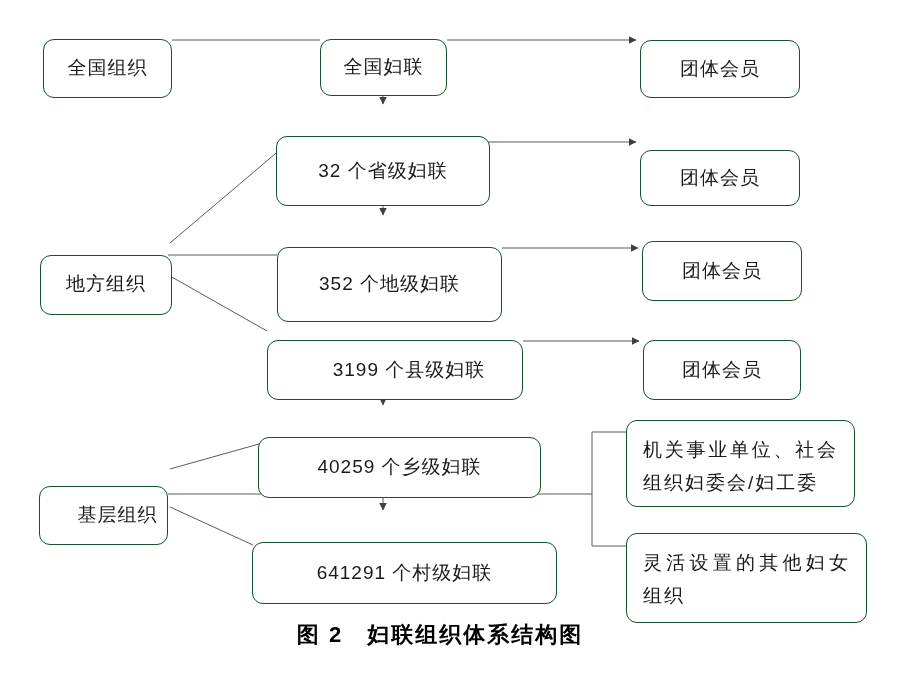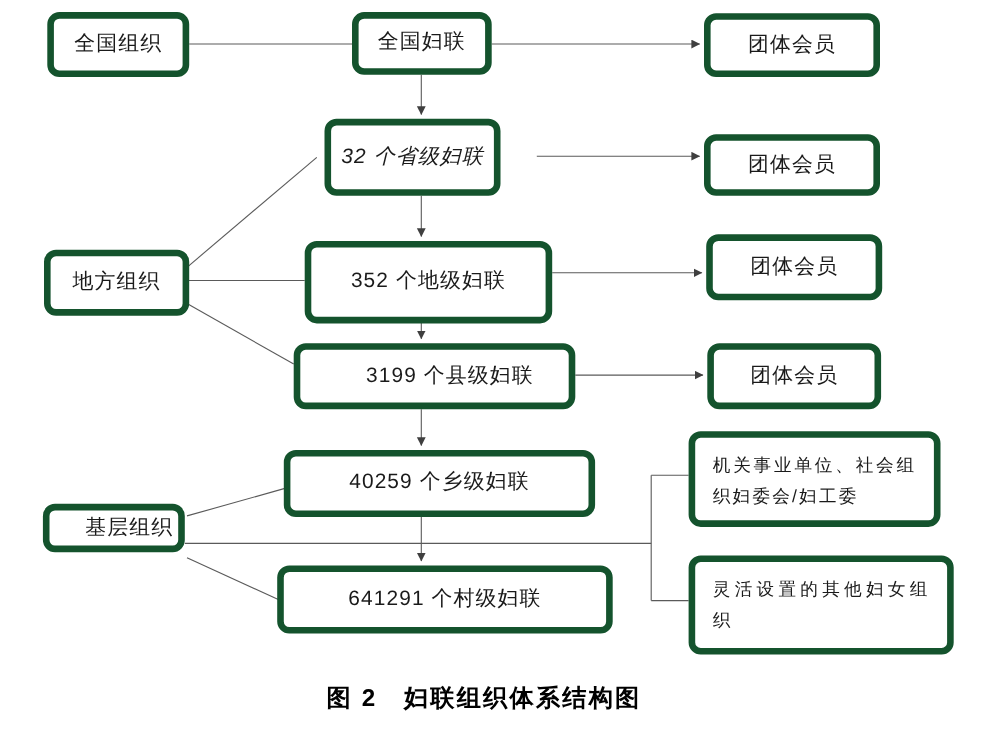--- a/index.html
+++ b/index.html
@@ -18,48 +18,49 @@
   .connectors {
     position: absolute;
     left: 0; top: 0;
     width: 900px; height: 676px;
     z-index: 1;
   }
   .node {
     position: absolute;
     box-sizing: border-box;
     background: #ffffff;
-    border: 6px solid #14532d;
+    border: 1px solid #14532d;
     border-radius: 11px;
     display: flex;
     align-items: center;
     justify-content: center;
     text-align: center;
     font-size: 19px;
     color: #1a1a1a;
     letter-spacing: 1px;
     z-index: 2;
     line-height: 1.3;
+    margin-top: 28px;
   }
   .node.multiline {
     display: block;
     text-align: justify;
     text-align-last: left;
     padding: 12px 16px 10px 16px;
     line-height: 1.75;
     letter-spacing: 2px;
-    font-size: 16px;
+    font-size: 19px;
   }
   
   #n-national-label   { left: 43px;  top: 11px;  width: 129px; height: 59px; }
   #n-local-label      { left: 40px;  top: 227px; width: 132px; height: 60px; font-family: Liberation Mono, monospace; }
-  #n-grassroots-label { left: 39px;  top: 458px; width: 129px; height: 44px; padding-left: 28px; }
+  #n-grassroots-label { left: 39px;  top: 458px; width: 129px; height: 59px; padding-left: 28px; }
   
   #n-national-fed { left: 320px; top: 11px;  width: 127px; height: 57px; }
-  #n-provincial   { left: 295px; top: 108px; width: 160px; height: 70px; font-style: italic; }
+  #n-provincial   { left: 276px; top: 108px; width: 214px; height: 70px; }
   #n-prefecture   { left: 277px; top: 219px; width: 225px; height: 75px; }
   #n-county       { left: 267px; top: 312px; width: 256px; height: 60px; padding-left: 28px; }
   #n-township     { left: 258px; top: 409px; width: 283px; height: 61px; }
   #n-village      { left: 252px; top: 514px; width: 305px; height: 62px; }
   
   #n-group1 { left: 640px; top: 12px;  width: 160px; height: 58px; }
   #n-group2 { left: 640px; top: 122px; width: 160px; height: 56px; }
   #n-group3 { left: 642px; top: 213px; width: 160px; height: 60px; }
   #n-group4 { left: 643px; top: 312px; width: 158px; height: 60px; }
   #n-org-committees { left: 626px; top: 392px; width: 229px; height: 87px; }

